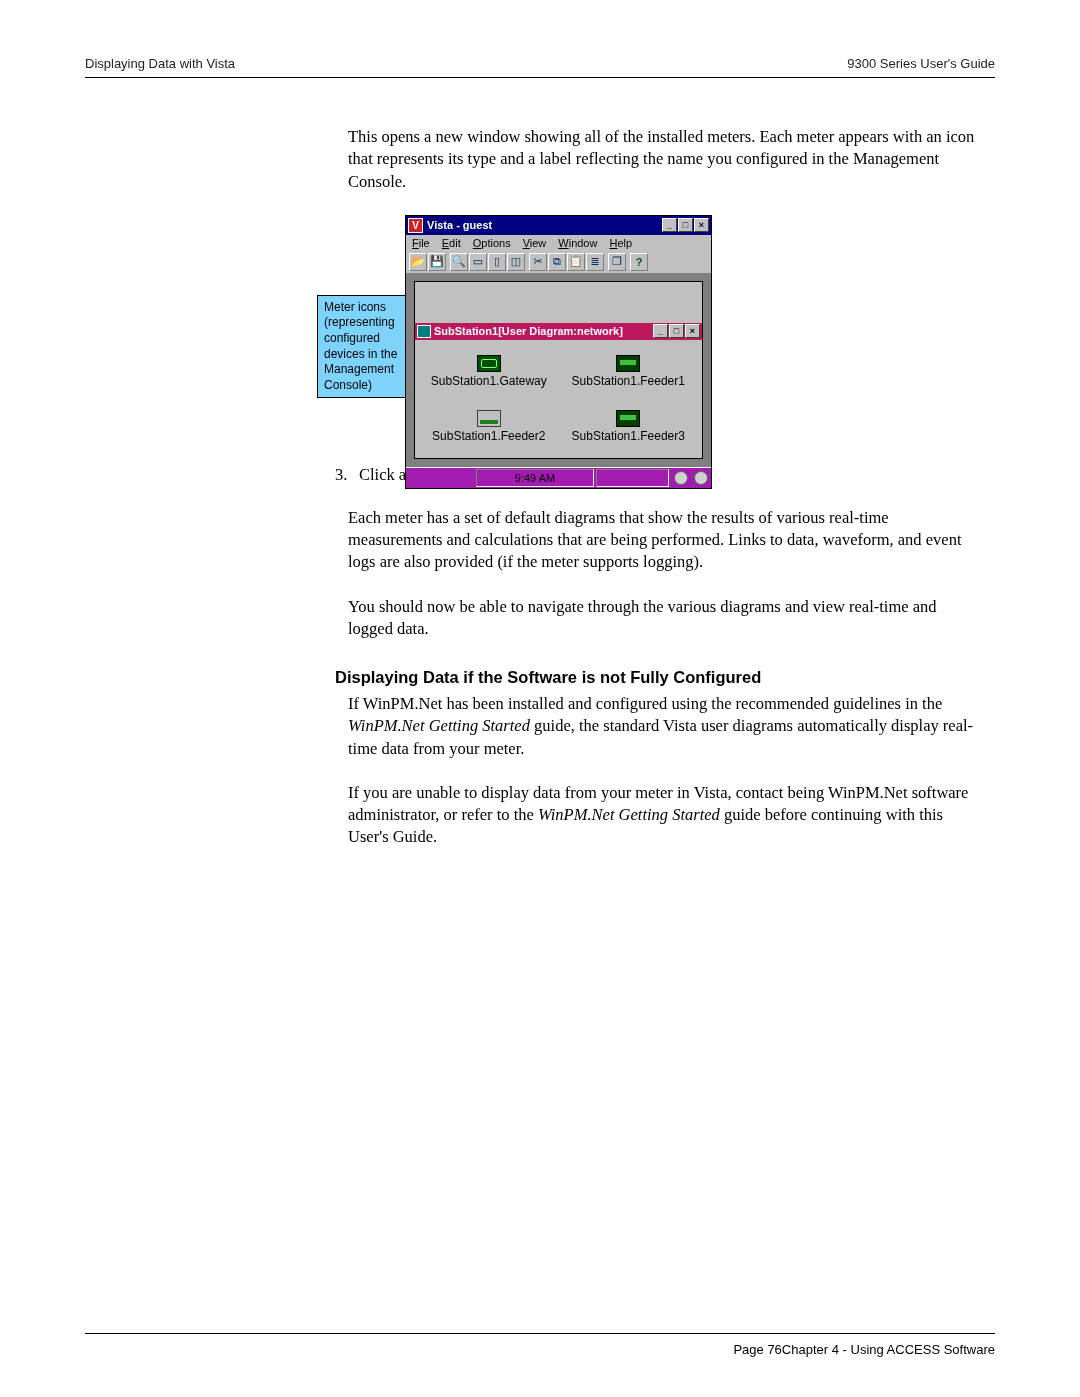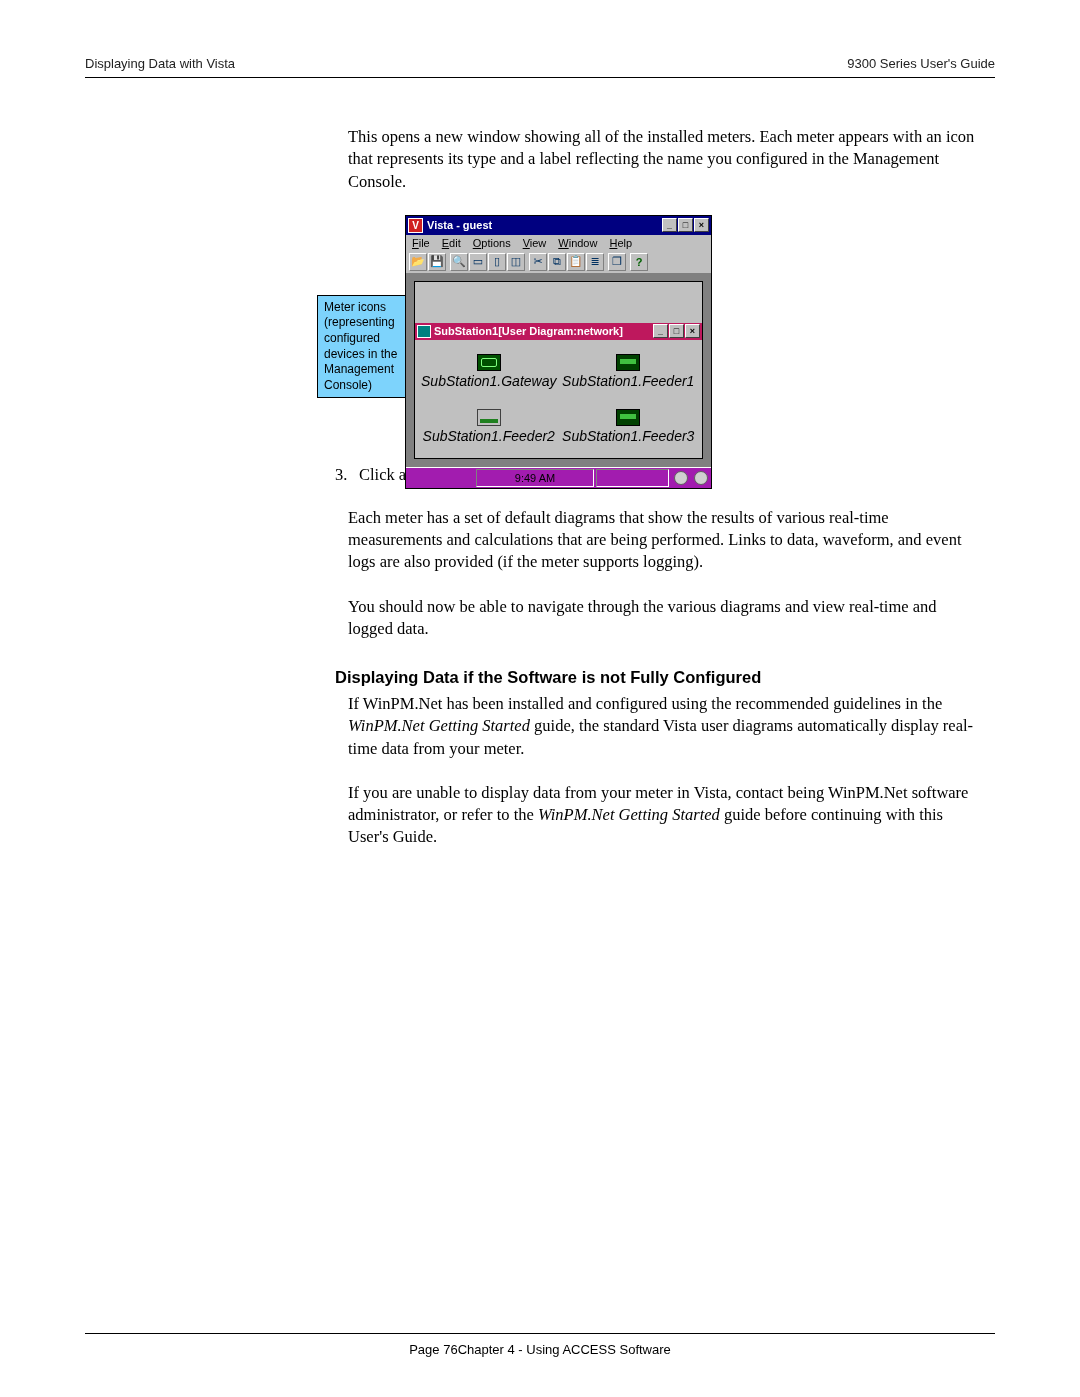--- a/index.html
+++ b/index.html
@@ -190,21 +190,21 @@
   }
   .meter .icon.m1::after{
     content:""; position:absolute; inset:3px; border:1px solid #80ff80; border-radius:2px;
   }
   .meter .icon.m2 {
     background:#004000;
   }
   .meter .icon.m2::after{
     content:""; position:absolute; left:3px; right:3px; top:4px; height:5px; background:#40c040;
   }
-  .meter-label { font-size: 14px; color: #000; white-space: nowrap; font-style: italic; }
+  .meter-label { font-size: 12px; color: #000; white-space: nowrap; }
 
   .statusbar {
     display: flex;
     align-items: center;
     background: #a21caf;
     height: 20px;
     border-top: 1px solid #fff;
   }
   .status-cell {
     border: 1px solid #808080;
@@ -227,21 +227,21 @@
   }
 
   .footer {
     position: absolute;
     left: 85px;
     right: 85px;
     bottom: 40px;
     border-top: 1px solid #000;
     padding-top: 8px;
     display: flex;
-    justify-content: center;
+    justify-content: flex-end;
     font-family: "Futura", "Century Gothic", Arial, sans-serif;
     font-size: 13px;
   }
 </style>
 </head>
 <body>
 
 <div class="page">
 
   <div class="header">

